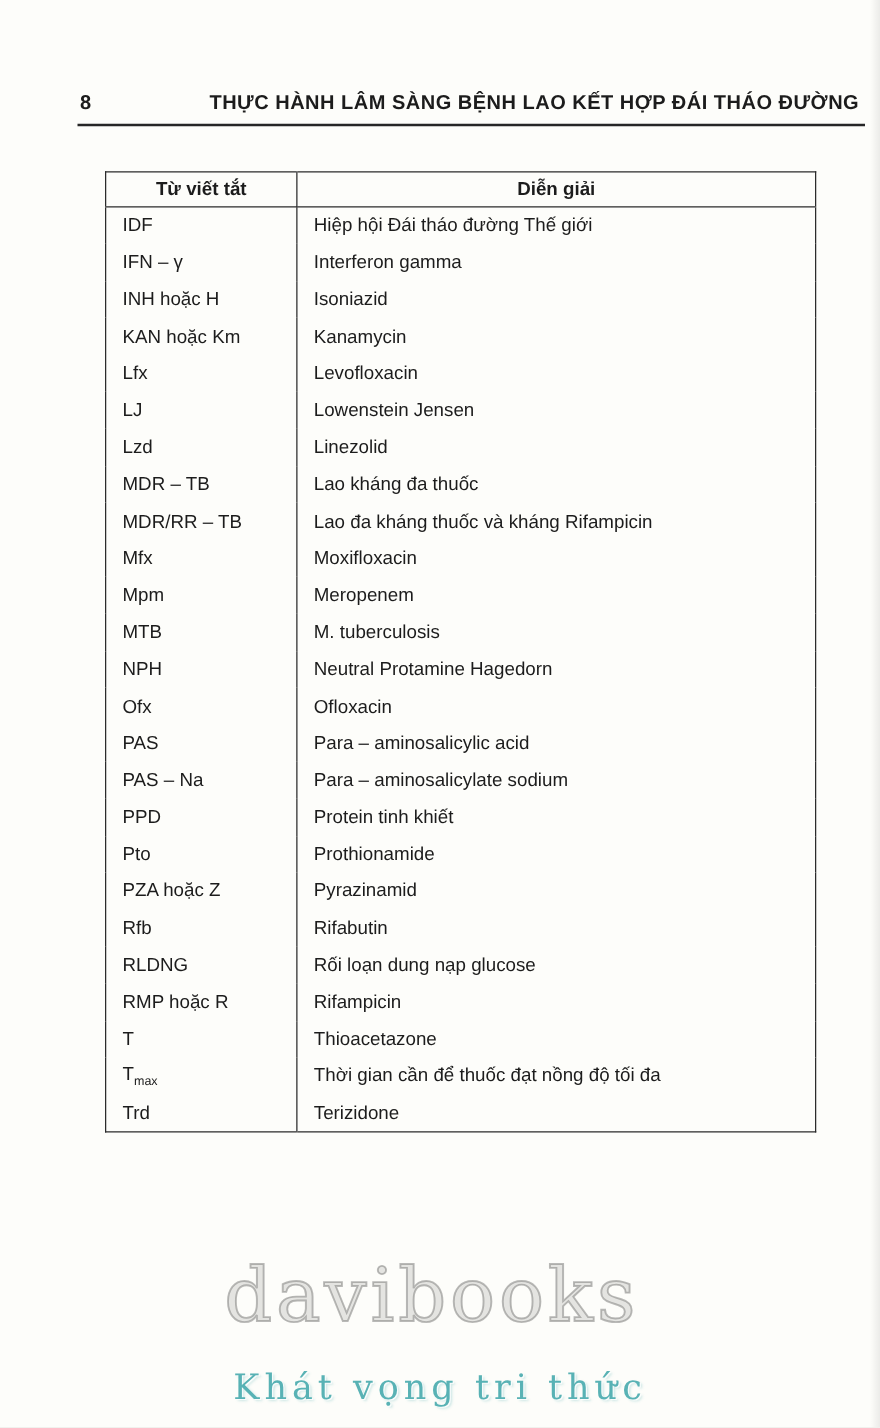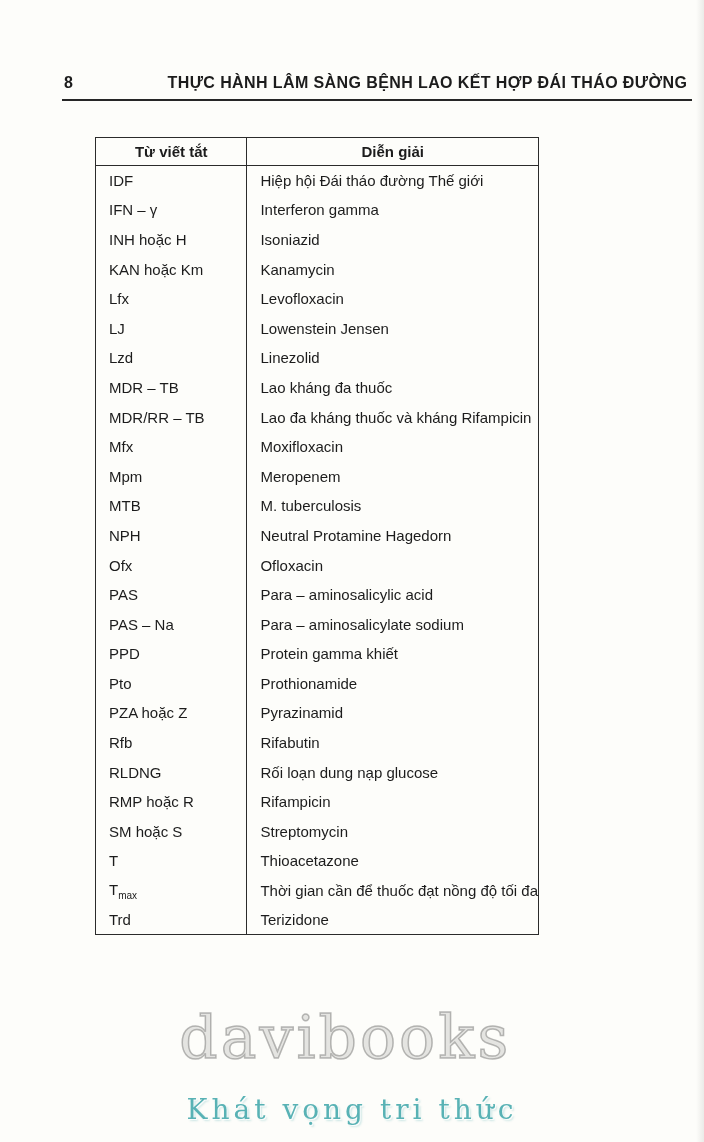--- a/index.html
+++ b/index.html
@@ -51,22 +51,22 @@
     top: 99px;
     left: 62px;
     width: 630px;
     height: 2px;
     background: #262626;
   }
 
   table.abbr-table {
     position: absolute;
     top: 137px;
-    left: 95px;
-    width: 444px;
+    left: 84px;
+    width: 569px;
     border-collapse: collapse;
     font-size: 15px;
   }
   table.abbr-table, table.abbr-table th, table.abbr-table td {
     border: 0;
   }
   table.abbr-table {
     border: 1.6px solid #2b2b2b;
   }
   table.abbr-table th {
@@ -199,21 +199,21 @@
         <tr>
           <td>PAS</td>
           <td>Para – aminosalicylic acid</td>
         </tr>
         <tr>
           <td>PAS – Na</td>
           <td>Para – aminosalicylate sodium</td>
         </tr>
         <tr>
           <td>PPD</td>
-          <td>Protein gamma khiết</td>
+          <td>Protein tinh khiết</td>
         </tr>
         <tr>
           <td>Pto</td>
           <td>Prothionamide</td>
         </tr>
         <tr>
           <td>PZA hoặc Z</td>
           <td>Pyrazinamid</td>
         </tr>
         <tr>
@@ -222,24 +222,20 @@
         </tr>
         <tr>
           <td>RLDNG</td>
           <td>Rối loạn dung nạp glucose</td>
         </tr>
         <tr>
           <td>RMP hoặc R</td>
           <td>Rifampicin</td>
         </tr>
         <tr>
-          <td>SM hoặc S</td>
-          <td>Streptomycin</td>
-        </tr>
-        <tr>
           <td>T</td>
           <td>Thioacetazone</td>
         </tr>
         <tr>
           <td>T<sub>max</sub></td>
           <td>Thời gian cần để thuốc đạt nồng độ tối đa</td>
         </tr>
         <tr>
           <td>Trd</td>
           <td>Terizidone</td>

